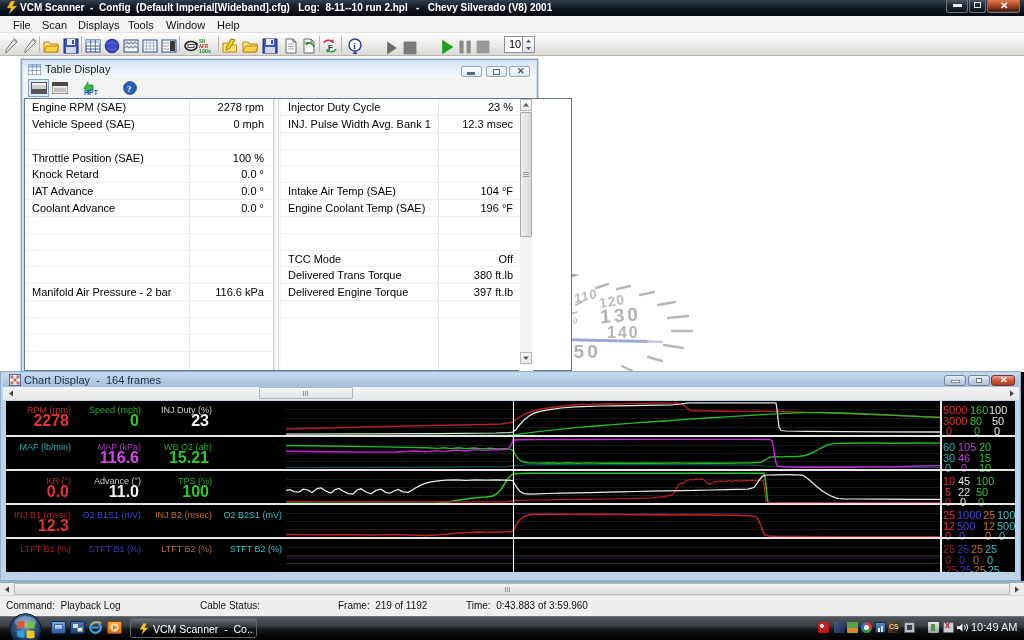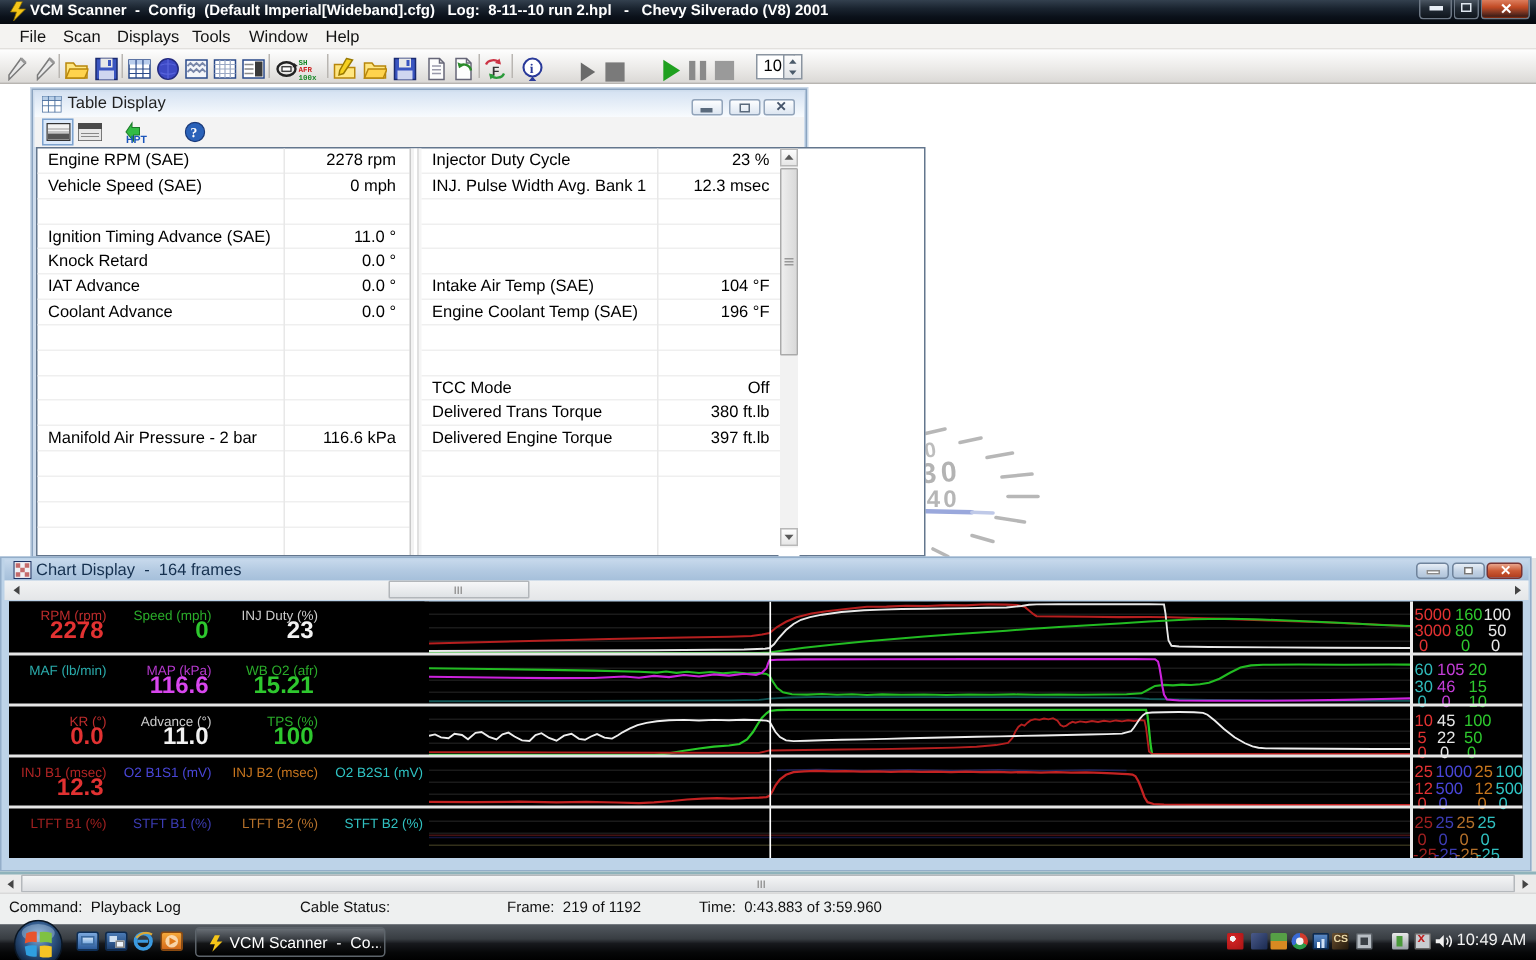--- a/index.html
+++ b/index.html
@@ -1,15 +1,15 @@
 <!DOCTYPE html>
 <html><head><meta charset="utf-8"><style>
 *{margin:0;padding:0;box-sizing:border-box}
 body{font-family:"Liberation Sans",sans-serif}
-#screen{position:relative;width:1024px;height:640px;overflow:hidden;background:#e5e5e5;font-family:"Liberation Sans",sans-serif}
+#screen{position:relative;width:1024px;height:640px;overflow:hidden;background:#000000;font-family:"Liberation Sans",sans-serif}
 .abs{position:absolute}
 
 #titlebar{position:absolute;left:0;top:0;width:1024px;height:16px;background:linear-gradient(180deg,#33404e 0%,#1a2430 35%,#0b111a 70%,#05090f 100%)}
 #titlebar .txt{position:absolute;left:20px;top:2px;font-size:10px;font-weight:bold;color:#fff;white-space:nowrap}
 .capbtn{position:absolute;top:0;height:13px;border:1px solid #6c7784;border-top:none;background:linear-gradient(180deg,#4b5662,#222b35 45%,#10161d);border-radius:0 0 3px 3px}
 #capclose{background:linear-gradient(180deg,#dd7d5c,#c14a24 40%,#93301160 90%,#8e2d0e)}
 .capg{position:absolute;color:#fff;font-weight:bold}
 
 #menubar{position:absolute;left:0;top:16px;width:1024px;height:17px;background:#f4f3f1;border-bottom:1px solid #e2e0dd}
 #menubar span{position:absolute;top:3px;font-size:11px;color:#111}
@@ -18,21 +18,21 @@
 .tsep{position:absolute;top:3px;width:1px;height:16px;background:#b9b6b2}
 .ticon{position:absolute;top:5px;width:16px;height:16px}
 
 #mdi{position:absolute;left:0;top:56px;width:1024px;height:316px;background:#fff;overflow:hidden}
 
 #twin{position:absolute;left:21px;top:59px;width:517px;height:313px;background:#cfdded;border:1px solid #8ba4c0;box-shadow:0 0 0 1px #c9d8e8}
 #ttitle{position:absolute;left:1px;top:1px;width:513px;height:17px;background:linear-gradient(180deg,#d5e2f2,#eaf1f9 60%,#f8fbfe)}
 #ttitle .txt{position:absolute;left:22px;top:2px;font-size:11px;color:#222}
 .tbtn{position:absolute;top:5px;width:21px;height:11px;background:linear-gradient(180deg,#fdfeff,#dde6f1);border:1px solid #92a4ba;border-radius:2px;color:#44505e}
 #ttool{position:absolute;left:1px;top:18px;width:513px;height:20px;background:#f3f3f3}
-#ttable{position:absolute;left:2px;top:38px;width:593px;height:273px;background:#fff;border:1px solid #63768d;font-size:11px;color:#000}
+#ttable{position:absolute;left:2px;top:38px;width:548px;height:273px;background:#fff;border:1px solid #63768d;font-size:11px;color:#000}
 .trow{position:relative;height:16.85px;line-height:16.8px;border-bottom:1px solid #efefef;white-space:nowrap;overflow:hidden}
 .trow .n{position:absolute;left:7px;top:0}
 .trow .v{position:absolute;right:0;top:0;text-align:right}
 #lpane{position:absolute;left:0;top:0;width:248px}
 #lpane .v{right:9px}
 #rpane{position:absolute;left:256px;top:0;width:239px}
 #rpane .v{right:7px}
 #pdiv{position:absolute;left:248px;top:0;width:8px;height:271px;background:linear-gradient(90deg,#c9c9c9 1px,#f2f2f2 1px,#f2f2f2 3px,#fff 3px,#fff 5px,#e0e0e0 5px,#e0e0e0 6px,#f5f5f5 6px)}
 .cdiv{position:absolute;top:0;width:1px;height:271px;background:#e8e8e8}
 #tscroll{position:absolute;left:495px;top:0;width:12px;height:271px;background:#f2f2f2}
@@ -288,22 +288,22 @@
         <div class="trow">
             <span class="n">Engine RPM (SAE)</span>
             <span class="v">2278 rpm</span>
           </div>
         <div class="trow">
             <span class="n">Vehicle Speed (SAE)</span>
             <span class="v">0 mph</span>
           </div>
         <div class="trow"></div>
         <div class="trow">
-            <span class="n">Ignition Timing Advance (SAE)</span>
-            <span class="v">11.0 °</span>
+            <span class="n">Throttle Position (SAE)</span>
+            <span class="v">100 %</span>
           </div>
         <div class="trow">
             <span class="n">Knock Retard</span>
             <span class="v">0.0 °</span>
           </div>
         <div class="trow">
             <span class="n">IAT Advance</span>
             <span class="v">0.0 °</span>
           </div>
         <div class="trow">

